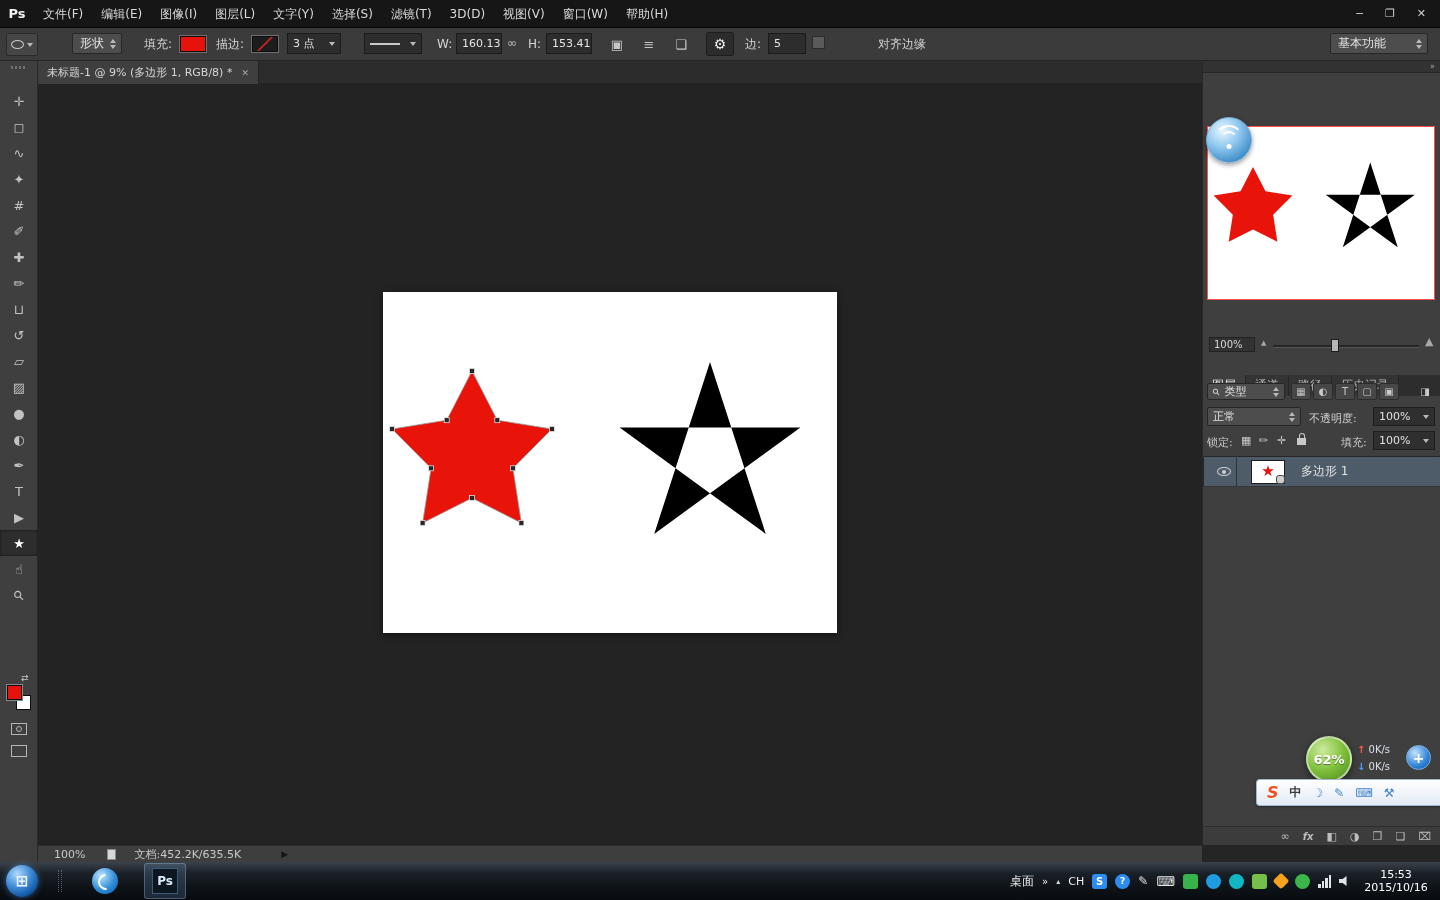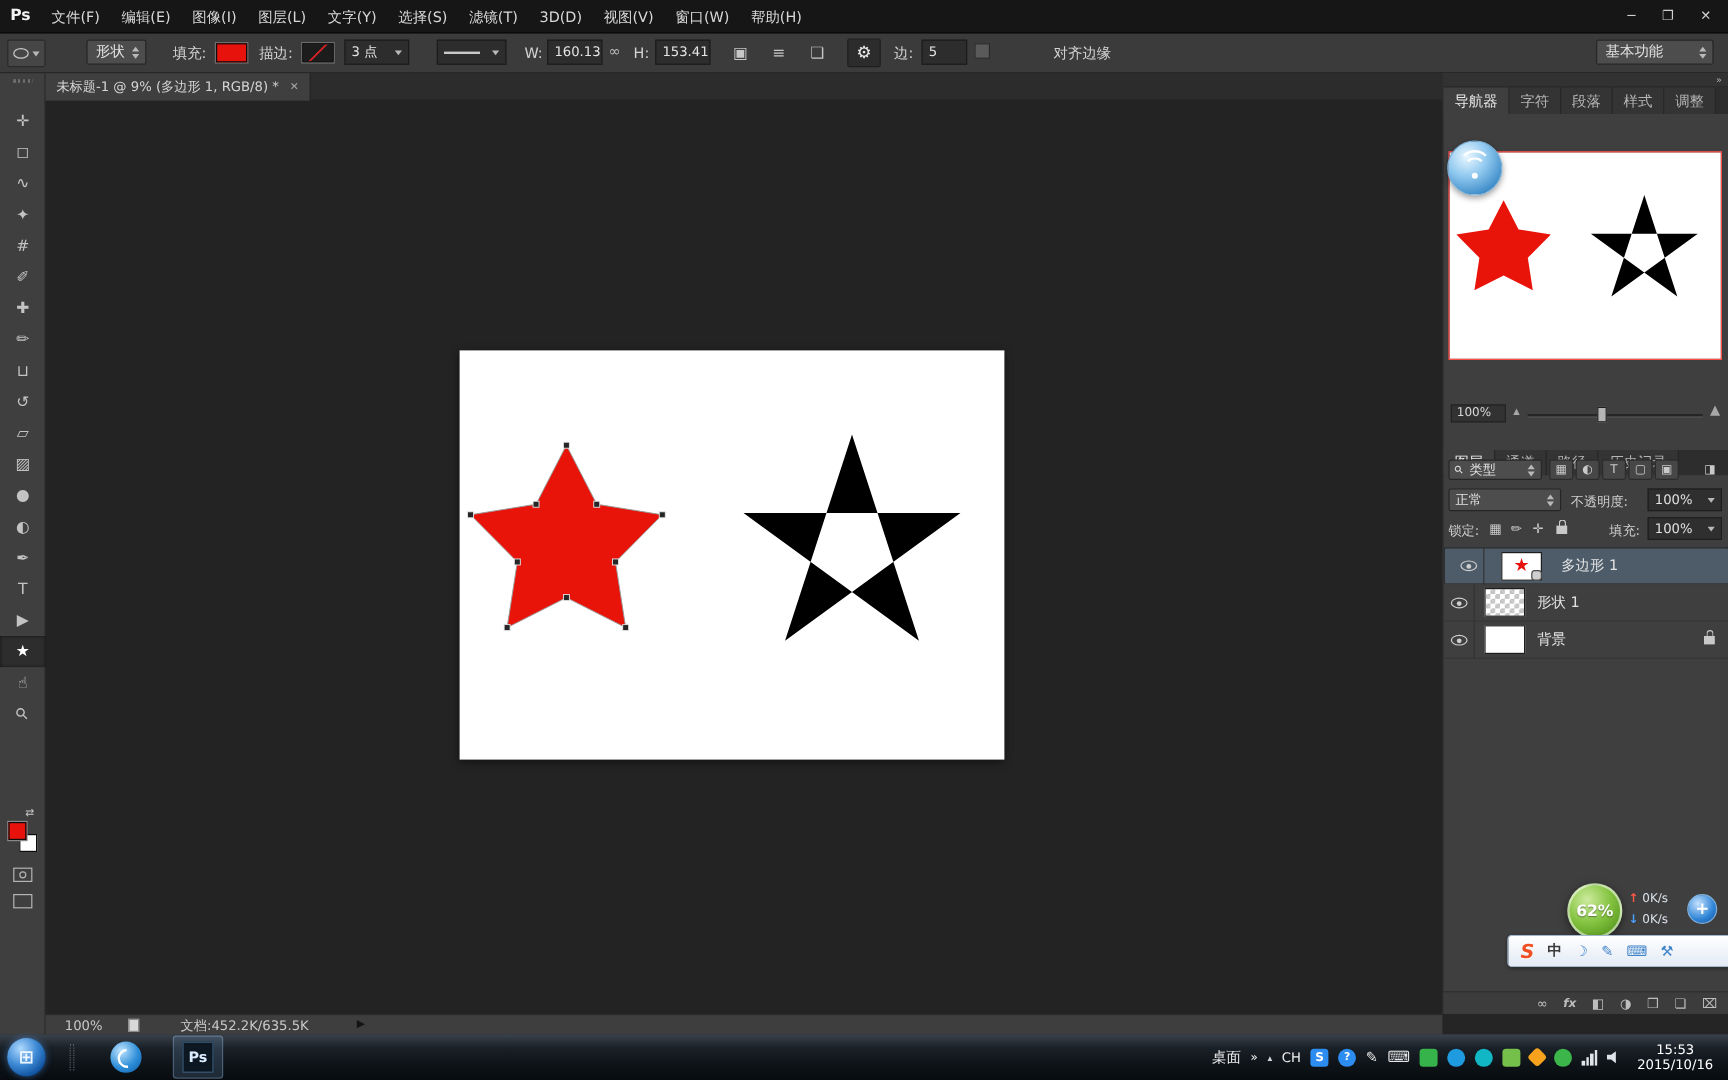--- a/index.html
+++ b/index.html
@@ -289,44 +289,27 @@
           <rect x="6.6" y="134.5" width="5" height="5"></rect>
           <rect x="61.2" y="125.7" width="5" height="5"></rect>
         </g>
       </svg>
     </div>
   </div>
 
   <div class="statusbar">
     <span style="margin-left:16px">100%</span>
     <span class="pagico" style="margin-left:22px"></span>
-    <span style="margin-left:34px">文档:452.2K/635.5K</span>
+    <span style="margin-left:18px">文档:452.2K/635.5K</span>
     <span style="margin-left:40px;font-size:9px;color:#141414">▶</span>
   </div>
 
   <div class="dock">
     <div class="dockstrip">
       <span>»</span>
-    </div>
-    <div class="ptabs">
-      <div class="ptab on">
-          <span>导航器</span>
-        </div>
-      <div class="ptab">
-          <span>字符</span>
-        </div>
-      <div class="ptab">
-          <span>段落</span>
-        </div>
-      <div class="ptab">
-          <span>样式</span>
-        </div>
-      <div class="ptab">
-          <span>调整</span>
-        </div>
     </div>
 
     <div class="preview">
       <svg width="224" height="168" viewBox="0 0 454 341" style="margin:1px">
         <polygon points="89,79 114.3,128.2 168.9,137 129.9,176.3 138.4,231 89,206 39.6,231 48.1,176.3 9.1,137 63.7,128.2" fill="#e81309"></polygon>
         <path fill-rule="evenodd" d="M327,70 L382.8,241.9 L236.6,135.6 L417.4,135.6 L271.2,241.9 Z" fill="#000000"></path>
       </svg>
     </div>
     <div class="navzoom">
         <span>100%</span>
@@ -392,35 +375,20 @@
 
     <div class="lrow sel" style="top:395px">
       <div class="eyecell">
           <span class="eye"></span>
         </div>
       <div class="thumb">
         <span style="color:#e8120c;font-size:15px;line-height:15px">★</span>
         <span class="badge"></span>
       </div>
       <span class="lname">多边形 1</span>
-    </div>
-    <div class="lrow" style="top:426px">
-      <div class="eyecell">
-          <span class="eye"></span>
-        </div>
-      <div class="thumb checker"></div>
-      <span class="lname">形状 1</span>
-    </div>
-    <div class="lrow" style="top:457px">
-      <div class="eyecell">
-          <span class="eye"></span>
-        </div>
-      <div class="thumb"></div>
-      <span class="lname">背景</span>
-      <span class="lockicon" style="margin-left:auto;margin-right:12px"></span>
     </div>
 
     <div class="pfooter">
       <span>∞</span>
       <span style="font-style:italic;font-weight:bold;font-size:10px">fx</span>
       <span>◧</span>
       <span>◑</span>
       <span>❒</span>
       <span>❏</span>
       <span>⌧</span>

